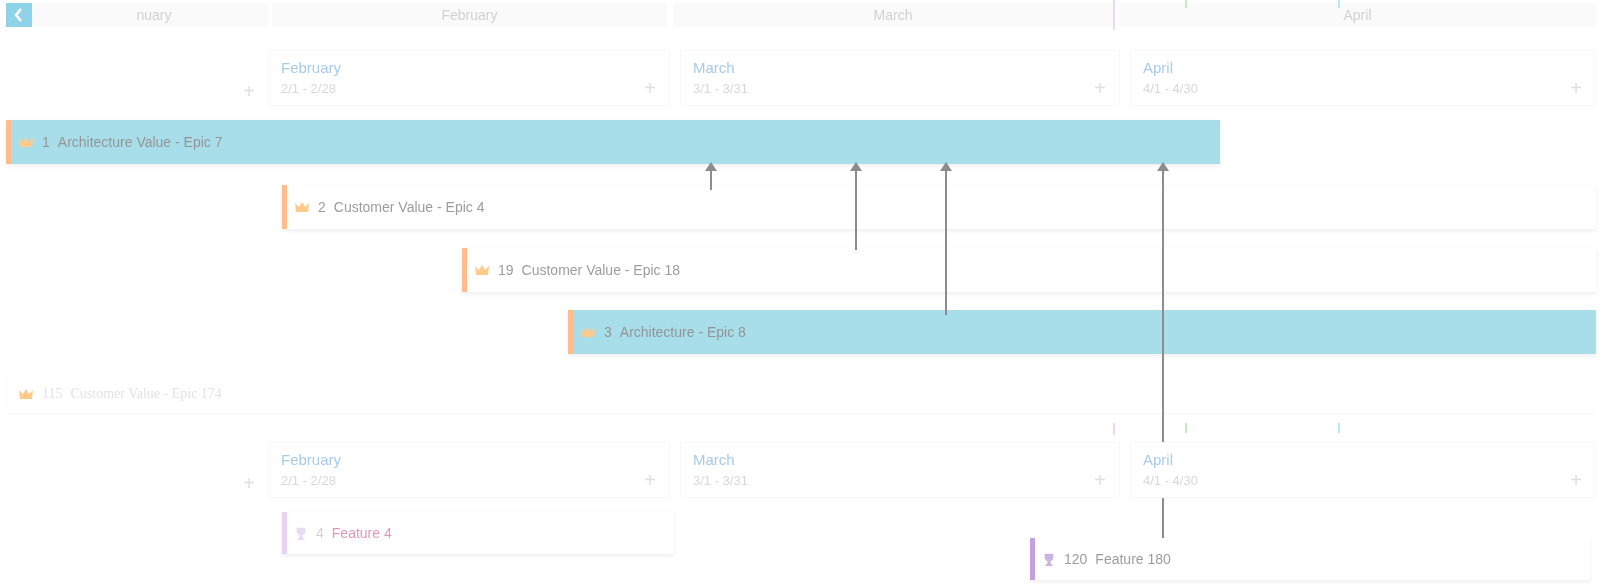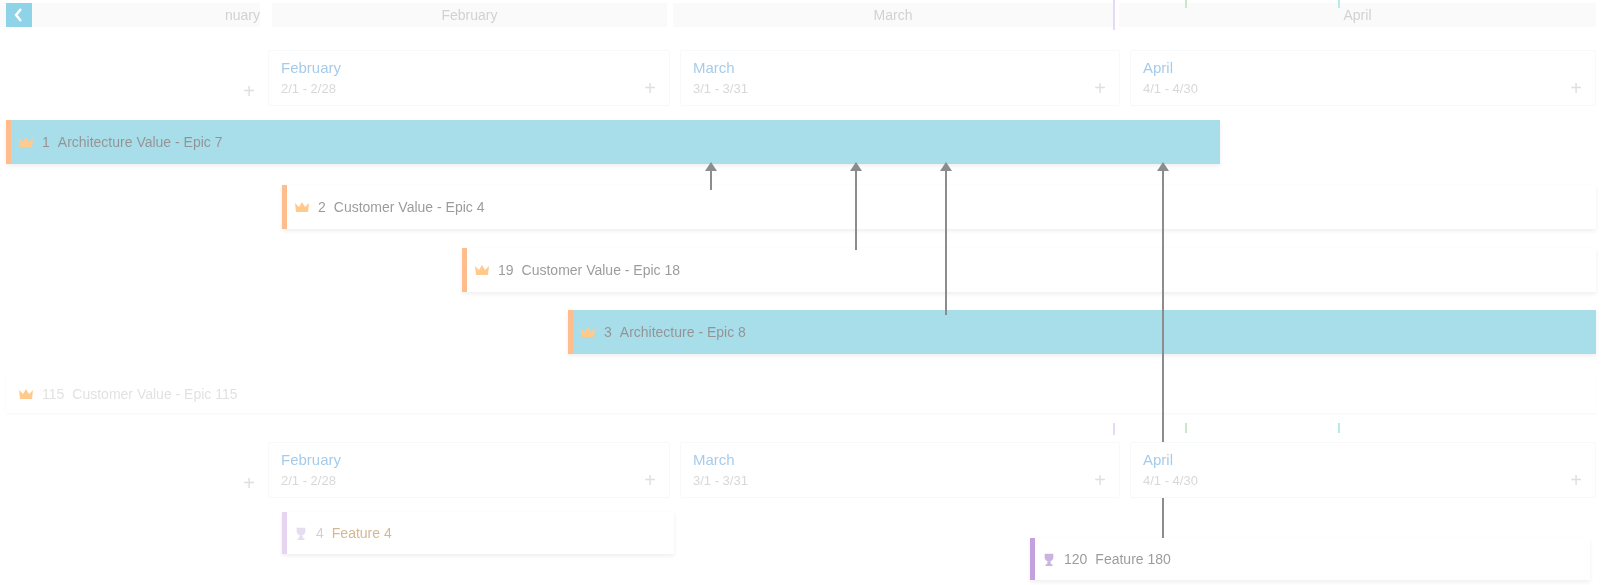--- a/index.html
+++ b/index.html
@@ -83,21 +83,21 @@
     position: absolute;
     left: 0; top: 0; bottom: 0;
     width: 5px;
   }
   .bar .crown { width: 16px; height: 14px; }
   .bar .trophy { width: 14px; height: 16px; }
   .bar .num { font-weight: 400; }
   .bar .title { }
   .bar.teal { background: #3fb4d0; color: #111; }
   .bar.white { background: #fff; color: #222; }
-  .bar.faded { background: #fff; color: #bdbdbd; box-shadow: 0 1px 2px rgba(0,0,0,0.08); }
+  .bar.faded { background: #fff; color: #bdbdbd; box-shadow: 0 1px 2px rgba(0,0,0,0.08); font-family: Liberation Serif, serif; }
   .leftbar.orange { background: #ff6a00; }
   .leftbar.purple { background: #7b2fb5; }
   .leftbar.lpurple { background: #c9a0e0; }
 
   .arrow {
     position: absolute;
     width: 2px;
     background: #000;
   }
   .arrow::before {
@@ -139,21 +139,21 @@
       <path d="M3 2 h10 v4 a5 5 0 0 1 -10 0 Z M6 11 h4 v3 h-4 Z M4 14 h8 v2 h-8 Z" fill="#8a5ab8"></path>
     </g>
   </defs>
 </svg>
 
 <div class="back-chevron">
   <svg viewBox="0 0 10 14">
       <path d="M7 1 L2 7 L7 13"></path>
     </svg>
 </div>
-<div class="header-month" style="left:0;width:260px;justify-content:flex-end;padding-left:32px">
+<div class="header-month" style="left:8px;width:260px;justify-content:center;padding-left:32px">
   <span>nuary</span>
 </div>
 <div class="header-month" style="left:272px;width:395px">
   <span>February</span>
 </div>
 <div class="header-month" style="left:673px;width:440px">
   <span>March</span>
 </div>
 <div class="header-month" style="left:1119px;width:477px">
   <span>April</span>
@@ -222,21 +222,21 @@
     </svg>
   <span class="num">3</span>
   <span class="title">Architecture - Epic 8</span>
 </div>
 
 <div class="bar faded" style="left:6px;top:375px;width:1590px;height:38px">
   <svg class="crown" viewBox="0 0 16 14">
       <use href="#crown-g"></use>
     </svg>
   <span class="num">115</span>
-  <span class="title">Customer Value - Epic 115</span>
+  <span class="title">Customer Value - Epic 174</span>
 </div>
 
 <div class="arrow" style="left:710px;top:170px;height:20px"></div>
 <div class="arrow" style="left:855px;top:170px;height:80px"></div>
 <div class="arrow" style="left:945px;top:170px;height:145px"></div>
 <div class="arrow" style="left:1162px;top:170px;height:390px"></div>
 
 <div class="today-line" style="left:1113px;top:423px;height:12px"></div>
 <div class="vtick" style="left:1185px;top:423px;height:10px;background:#7fd07f"></div>
 <div class="vtick" style="left:1338px;top:423px;height:10px;background:#5fd0d0"></div>
@@ -265,21 +265,21 @@
       <span>+</span>
     </div>
 </div>
 
 <div class="bar white" style="left:282px;top:512px;width:392px;height:42px">
   <div class="leftbar lpurple"></div>
   <svg class="trophy" viewBox="0 0 16 16" style="opacity:.45">
       <use href="#trophy-g"></use>
     </svg>
   <span class="num" style="color:#9a9a9a">4</span>
-  <span class="title" style="color:#a16207">Feature 4</span>
+  <span class="title" style="color:#be185d">Feature 4</span>
 </div>
 
 <div class="bar white" style="left:1030px;top:538px;width:560px;height:42px">
   <div class="leftbar purple"></div>
   <svg class="trophy" viewBox="0 0 16 16">
       <use href="#trophy-g"></use>
     </svg>
   <span class="num">120</span>
   <span class="title">Feature 180</span>
 </div>

